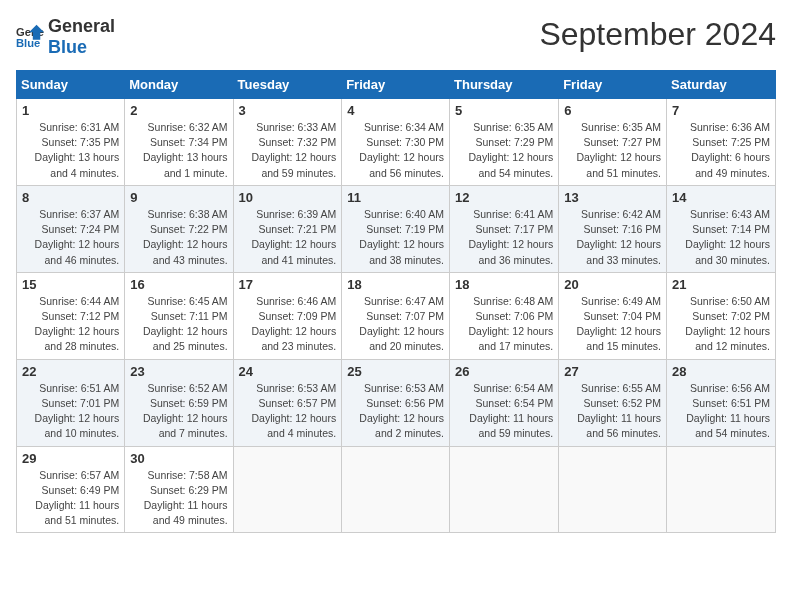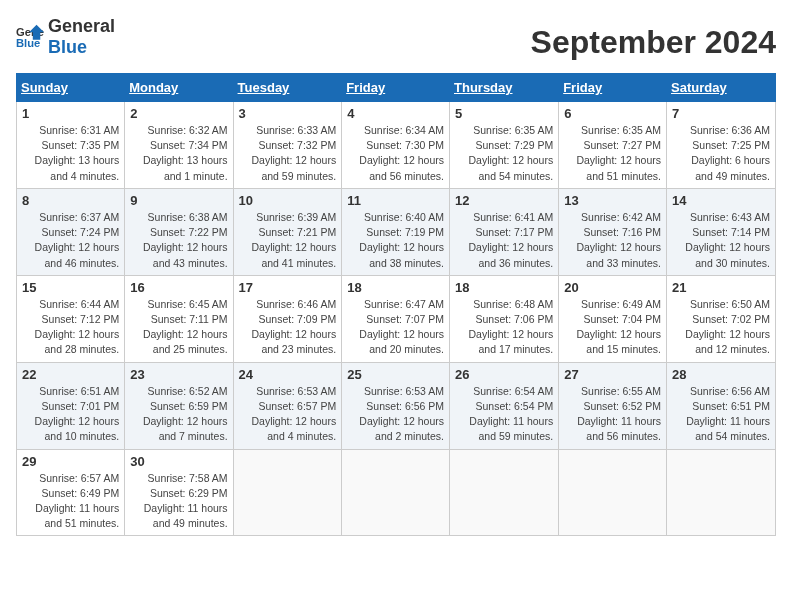--- a/index.html
+++ b/index.html
@@ -19,36 +19,35 @@
     .logo {
       display: flex;
       align-items: center;
       gap: 4px;
     }
     .logo-icon {
       width: 28px;
       height: 28px;
     }
     .title-block { text-align: right; }
-    .month-title { font-size: 32px; font-weight: bold; color: #333; margin-top: 8px; }
+    .month-title { font-size: 32px; font-weight: normal; color: #333; }
     .location-title { font-size: 16px; color: #555; }
     .calendar-table {
       width: 100%;
       border-collapse: collapse;
       font-size: 11px;
     }
     .calendar-table th {
       background: #1a6bb5;
       color: #fff;
       padding: 6px 4px;
       text-align: left;
       font-size: 13px;
       font-weight: bold;
       border: 1px solid #1a6bb5;
-      text-decoration: underline;
     }
     .calendar-table td {
       border: 1px solid #ccc;
       vertical-align: top;
       padding: 4px 5px;
       width: 113px;
       height: 80px;
     }
     .calendar-table tr:nth-child(even) td {
       background: #f0f4f8;

